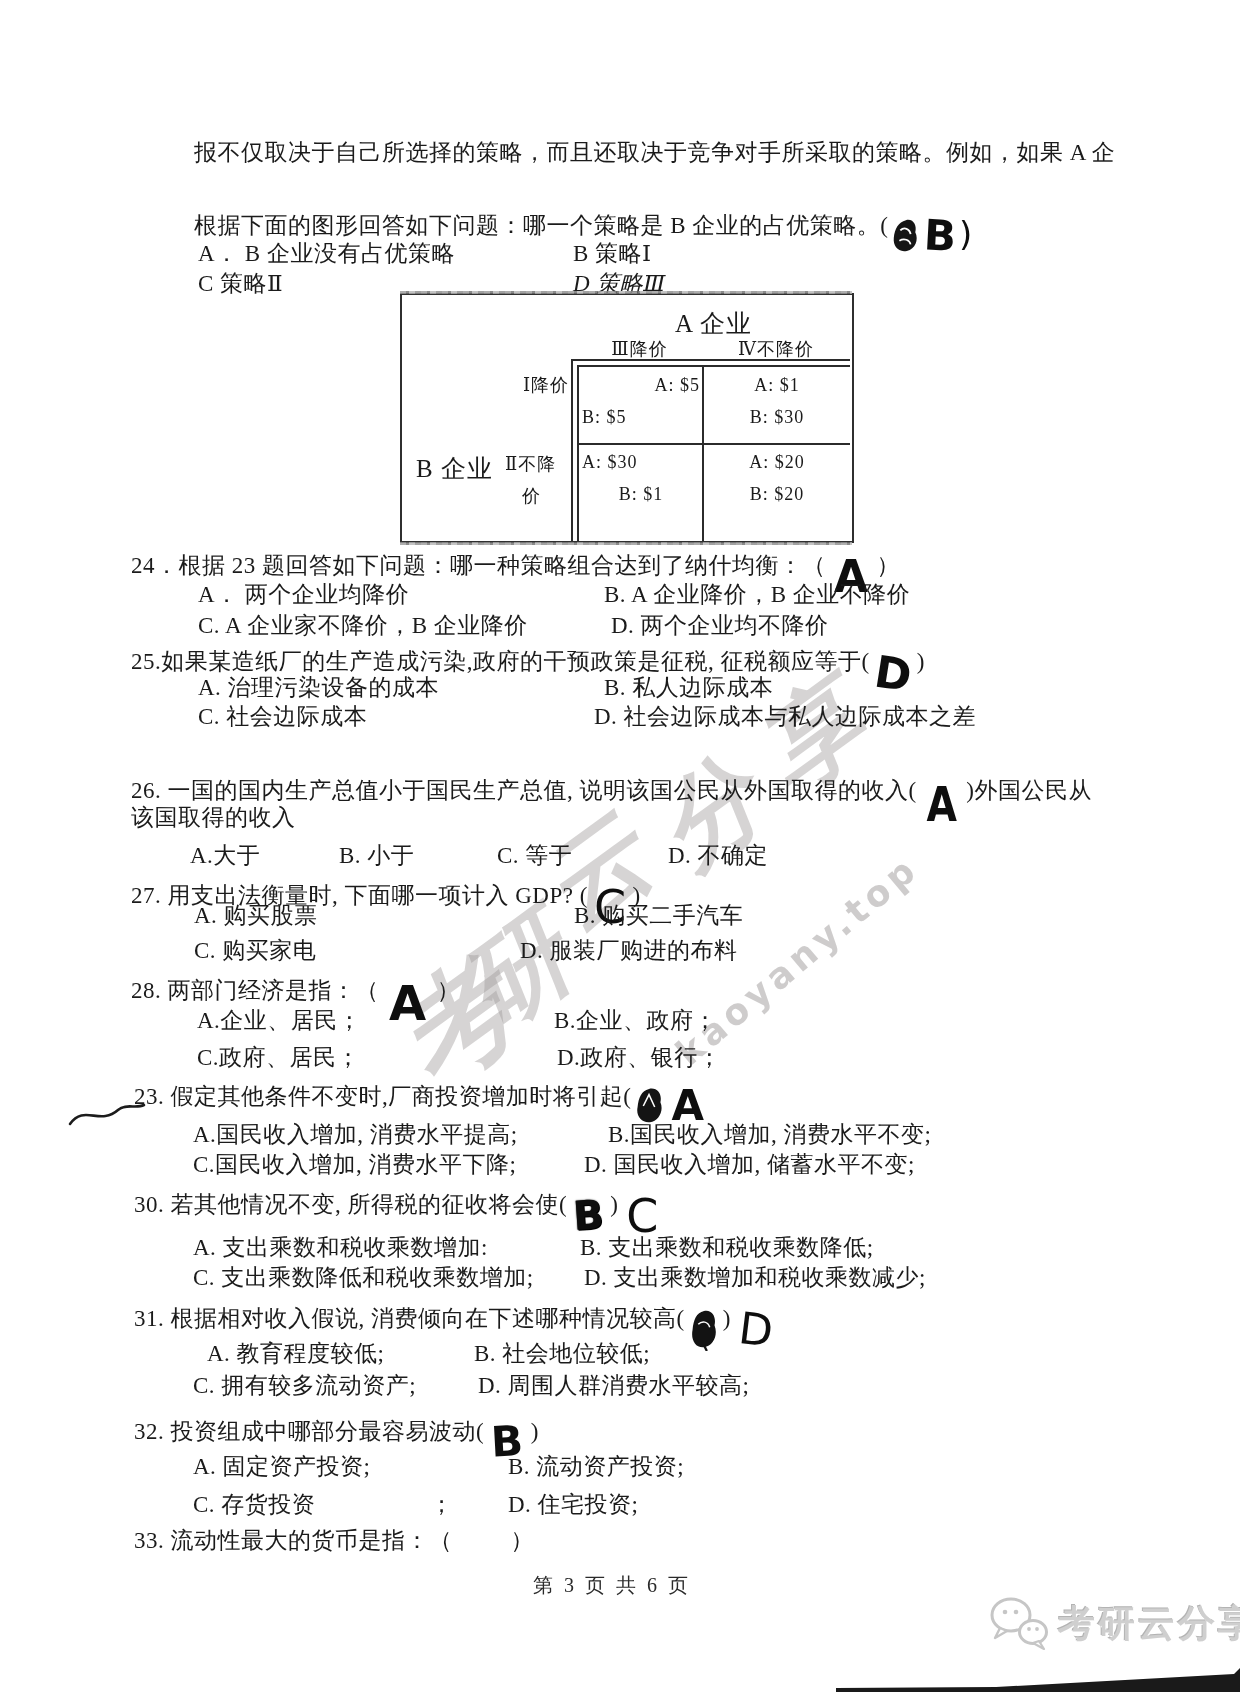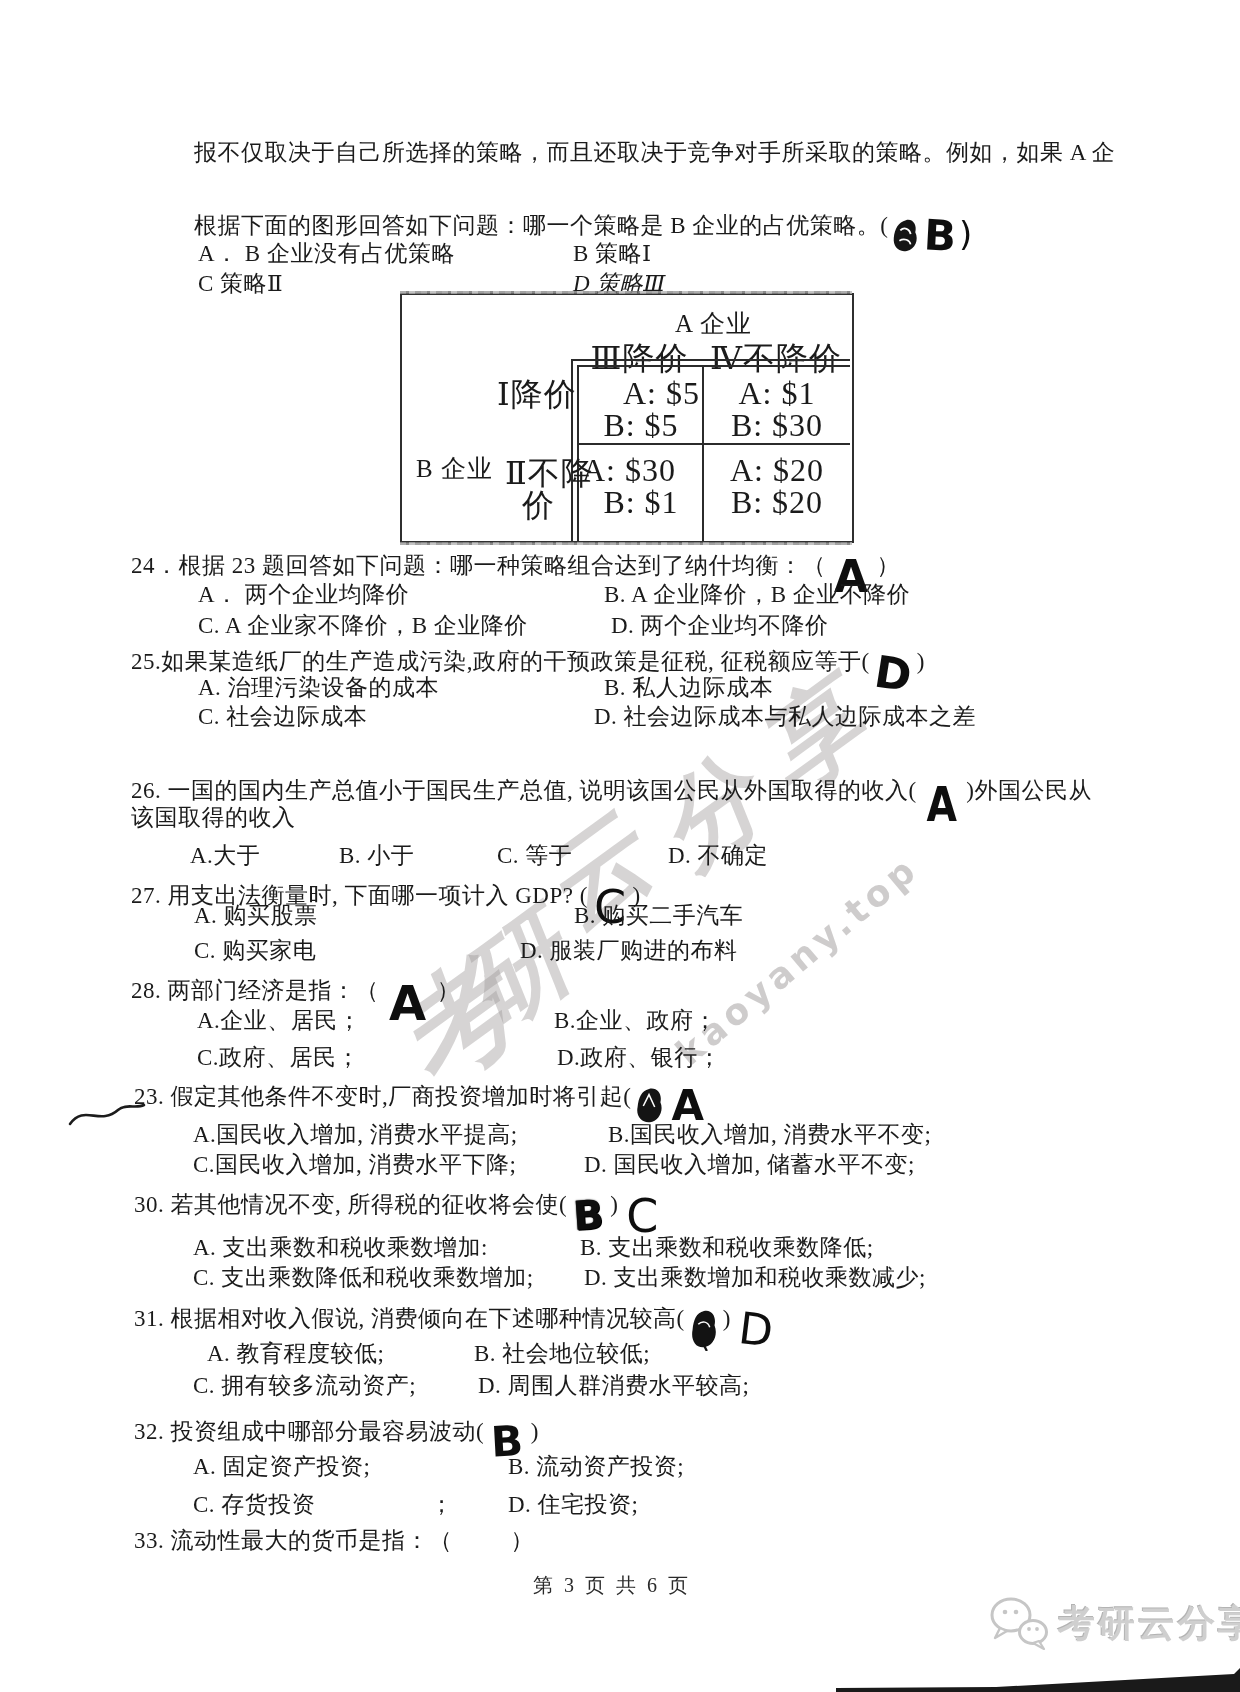--- a/index.html
+++ b/index.html
@@ -1,20 +1,20 @@
 <!DOCTYPE html>
 <html><head>
 <meta charset="utf-8">
 <style>
   html,body{margin:0;padding:0;background:#ffffff;}
   .page{position:relative;width:1240px;height:1692px;background:#fff;overflow:hidden;
         font-family:"Liberation Serif","DejaVu Serif",serif;color:#1b1b1b;}
   .abs{position:absolute;white-space:nowrap;}
   .txt{font-size:23px;line-height:1.2;letter-spacing:0.5px;color:#1b1b1b;}
-  .cellline{font-size:32px;letter-spacing:1px;}
+  .cellline{font-size:18px;letter-spacing:1px;}
   .tbl-line{position:absolute;background:#2b2b2b;}
   .smudge{position:absolute;height:3px;opacity:.8;
           background:repeating-linear-gradient(90deg,#9a9a9a 0 6px,#6d6d6d 6px 9px,#b5b5b5 9px 15px,#8a8a8a 15px 21px);}
   .hand{font-family:"DejaVu Sans",sans-serif;color:#0e0e0e;display:inline-block;line-height:.9;
         vertical-align:middle;position:relative;}
   .wm{position:absolute;font-family:"DejaVu Serif",serif;font-style:italic;font-weight:bold;
       color:rgba(158,152,152,0.42);pointer-events:none;}
   .wm-url{position:absolute;font-family:"DejaVu Sans",sans-serif;font-weight:bold;
       color:rgba(165,162,162,0.55);letter-spacing:5px;pointer-events:none;}
   .brandtxt{font-size:37px;letter-spacing:3px;color:#cfcfcf;font-weight:bold;
@@ -64,21 +64,21 @@
     <div class="tbl-line" style="left:175px;top:70px;width:2px;height:176px;"></div>
     <div class="tbl-line" style="left:300px;top:70px;width:2px;height:176px;"></div>
     <div class="tbl-line" style="left:177px;top:148px;width:271px;height:2px;"></div>
 
     <div class="abs cellline" style="left:95px;top:78px;width:72px;text-align:right;">Ⅰ降价</div>
     <div class="abs cellline" style="left:14px;top:157px;font-size:25px;">B 企业</div>
     <div class="abs cellline" style="left:103px;top:157px;">Ⅱ不降</div>
     <div class="abs cellline" style="left:120px;top:189px;">价</div>
 
     <div class="abs cellline" style="left:180px;top:80px;width:118px;text-align:right;">A: $5</div>
-    <div class="abs cellline" style="left:180px;top:112px;width:118px;text-align:center;">B: $5</div>
+    <div class="abs cellline" style="left:180px;top:112px;width:118px;text-align:left;">B: $5</div>
     <div class="abs cellline" style="left:305px;top:80px;width:140px;text-align:center;">A: $1</div>
     <div class="abs cellline" style="left:305px;top:112px;width:140px;text-align:center;">B: $30</div>
     <div class="abs cellline" style="left:180px;top:157px;width:118px;text-align:left;">A: $30</div>
     <div class="abs cellline" style="left:180px;top:189px;width:118px;text-align:center;">B: $1</div>
     <div class="abs cellline" style="left:305px;top:157px;width:140px;text-align:center;">A: $20</div>
     <div class="abs cellline" style="left:305px;top:189px;width:140px;text-align:center;">B: $20</div>
   </div>
 
   <div class="abs txt" style="left:131px;top:548px;">
     <span>24．根据 23 题回答如下问题：哪一种策略组合达到了纳什均衡：（</span><span class="hand" style="font-size:44px;font-weight:600;top:9px;margin:0 8px;">A</span><span>）</span>

